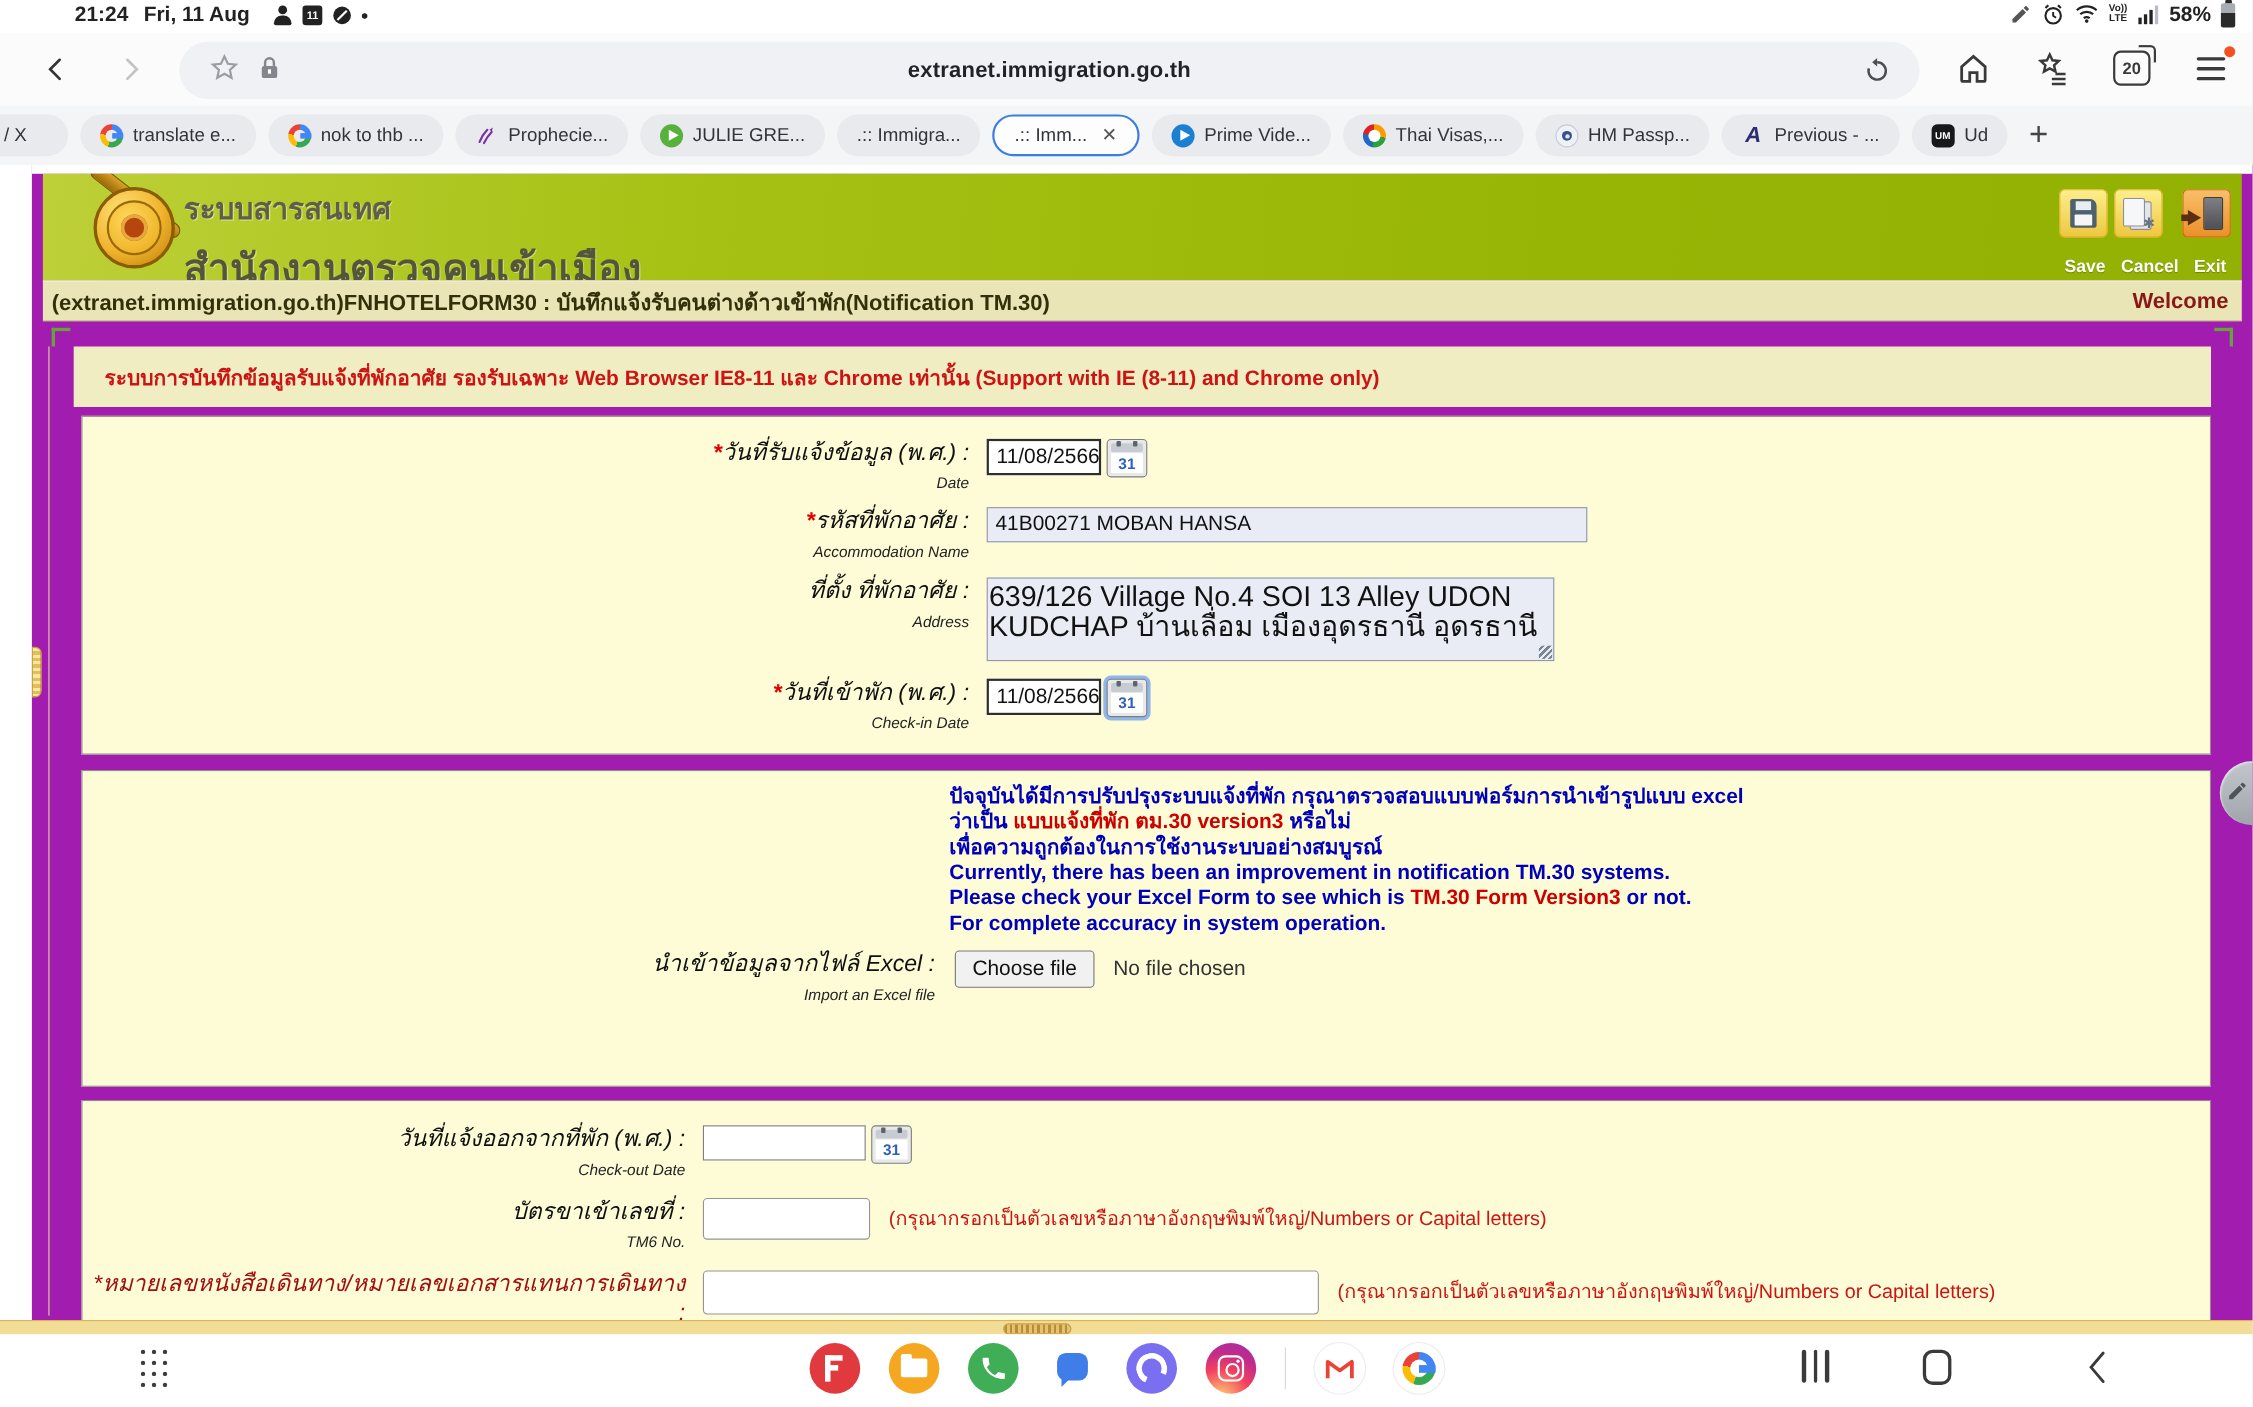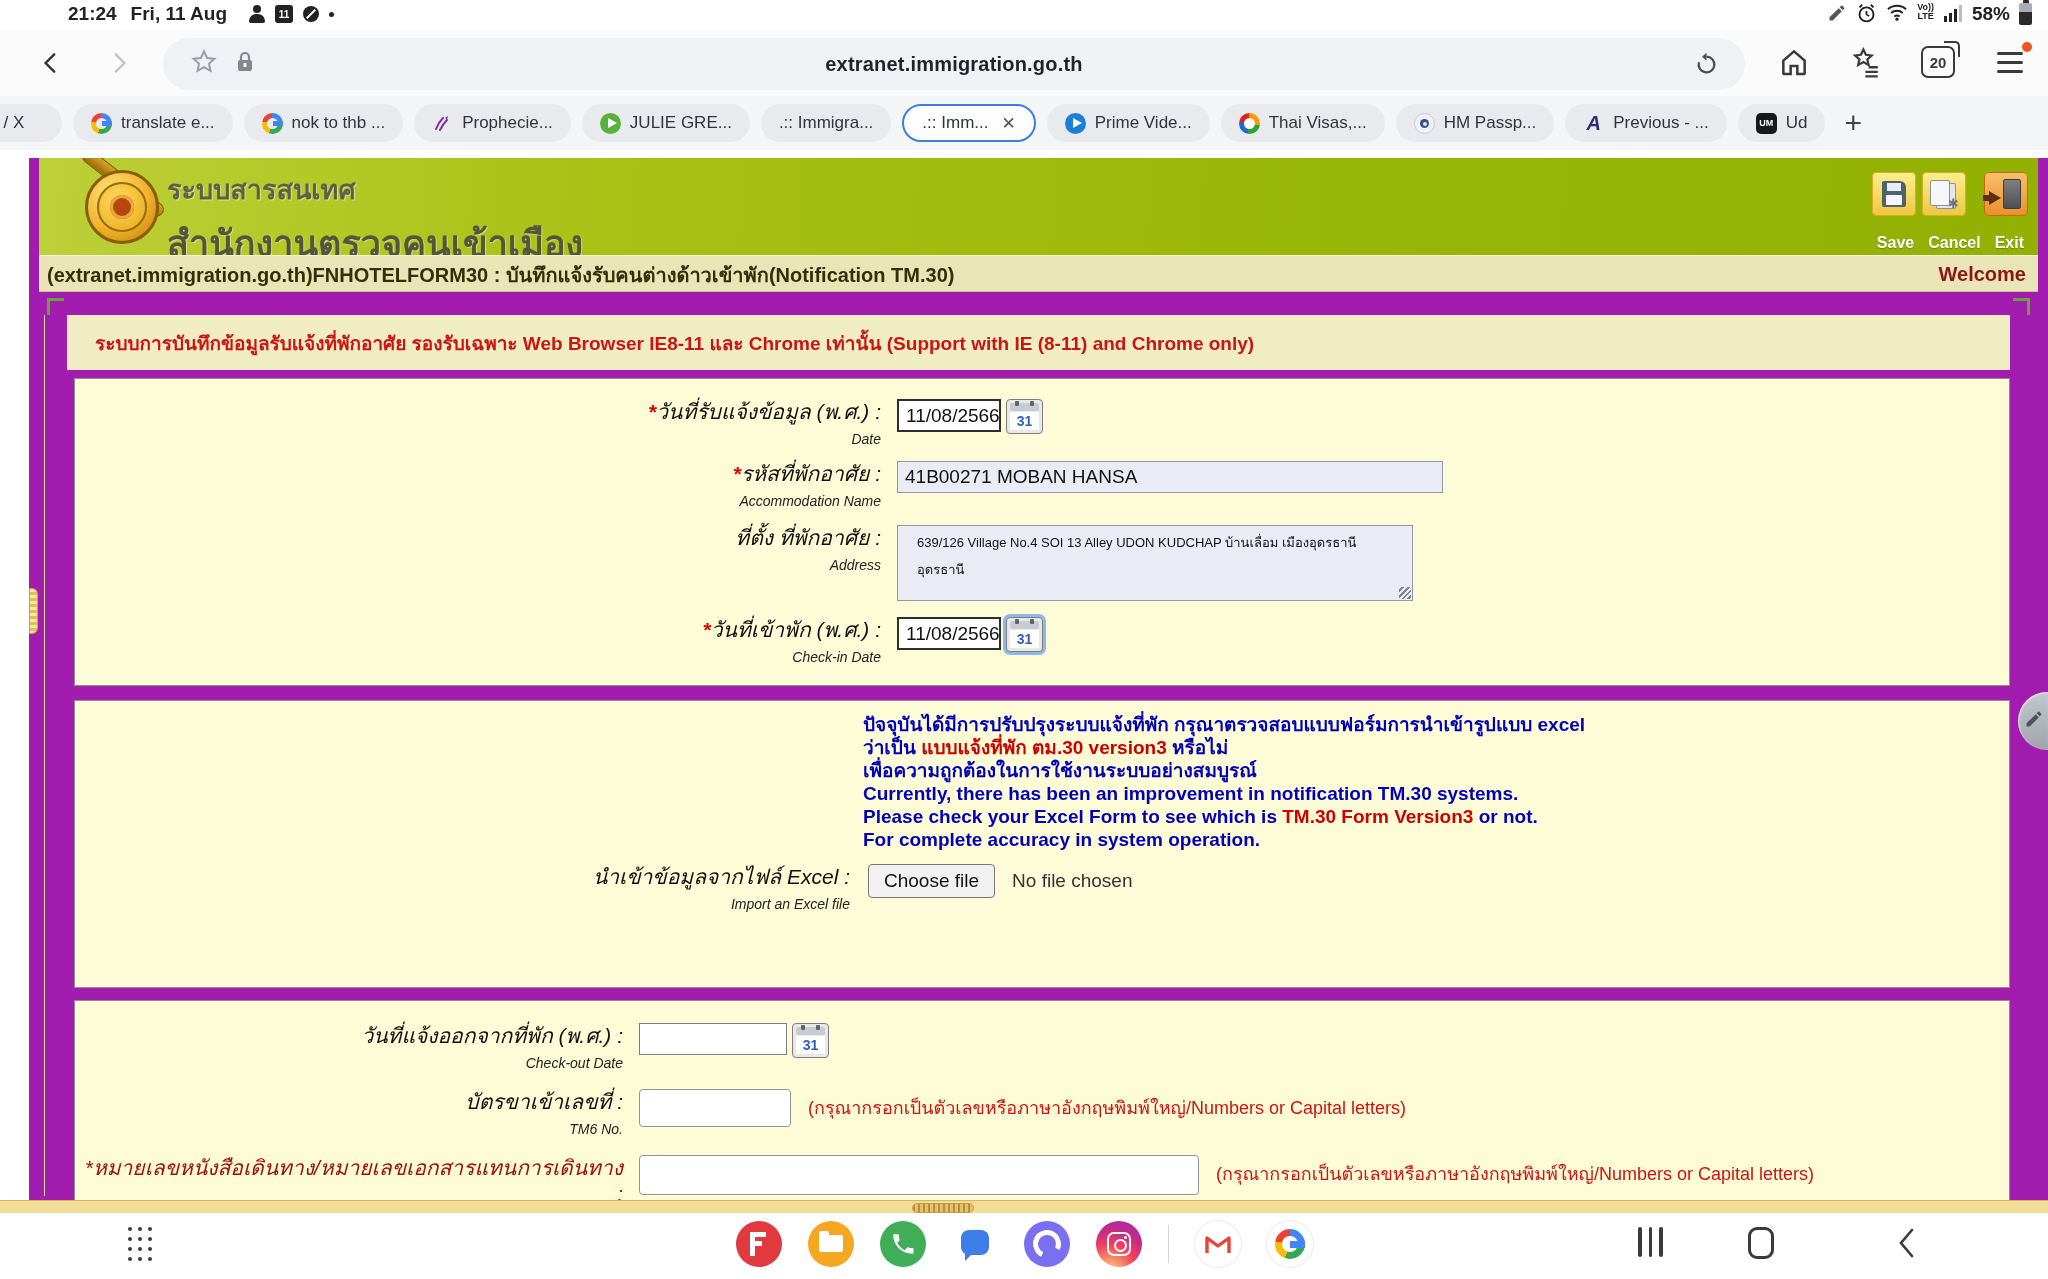--- a/index.html
+++ b/index.html
@@ -105,21 +105,21 @@
 .frow { display:flex; align-items:flex-start; }
 .lblcol { text-align:right; flex:none;font-style:italic; }
 .thlbl { font-size:21px; color:#101010; line-height:26px; }
 .sublbl { font-size:14px; color:#222; margin-top:6px; }
 .redstar { color:#e00000; font-weight:700; }
 .fieldcol { margin-left:16px; display:flex; align-items:flex-start; gap:5px; }
 .inp { background:#fff; border:2px solid #2e2e2e; height:33px; display:flex; align-items:center; padding:0 7px; font-size:19px; color:#111; overflow:hidden; white-space:nowrap; }
 .inp.date { width:104px; }
 .inp.gray { background:#e9ecf5; border:1px solid #8f99a8; }
 .acc-inp { width:546px; height:32px; }
-.addr-area { width:516px; height:76px; background:#e9ecf5; border:1px solid #8f99a8; font-size:13px; color:#111; padding:3px 19px; line-height:27px; position:relative; }
+.addr-area { width:516px; height:76px; background:#e9ecf5; border:1px solid #8f99a8; font-size:26px; color:#111; padding:3px 1px; line-height:27px; position:relative; }
 .addr-area::after { content:""; position:absolute; right:1px; bottom:1px; width:12px; height:12px; background:repeating-linear-gradient(135deg,transparent 0 2px,#7a8694 2px 4px); }
 .cal-btn { width:37px; height:35px; border:1px solid #7e7e7e; border-radius:4px; background:#e8e8e8; position:relative; flex:none; }
 .cal-btn .top { position:absolute; left:3px; right:3px; top:3px; height:8px; background:#c7cbd2; border-radius:2px; }
 .cal-btn .top::before,.cal-btn .top::after { content:""; position:absolute; top:-2px; width:4px; height:5px; background:#5c646e; border-radius:1px; }
 .cal-btn .top::before { left:5px; } .cal-btn .top::after { right:5px; }
 .cal-btn .day { position:absolute; left:3px; right:3px; top:12px; bottom:3px; background:#fff; display:flex; align-items:center; justify-content:center; color:#2f5fb8; font-size:14px; font-weight:700; }
 .cal-btn.focused { box-shadow:0 0 0 3px #8fb7ec; }
 
 .notice { margin:12px 0 0 788px; line-height:23px; }
 .notice div { font-size:19px; font-weight:700; color:#0000bb; }

